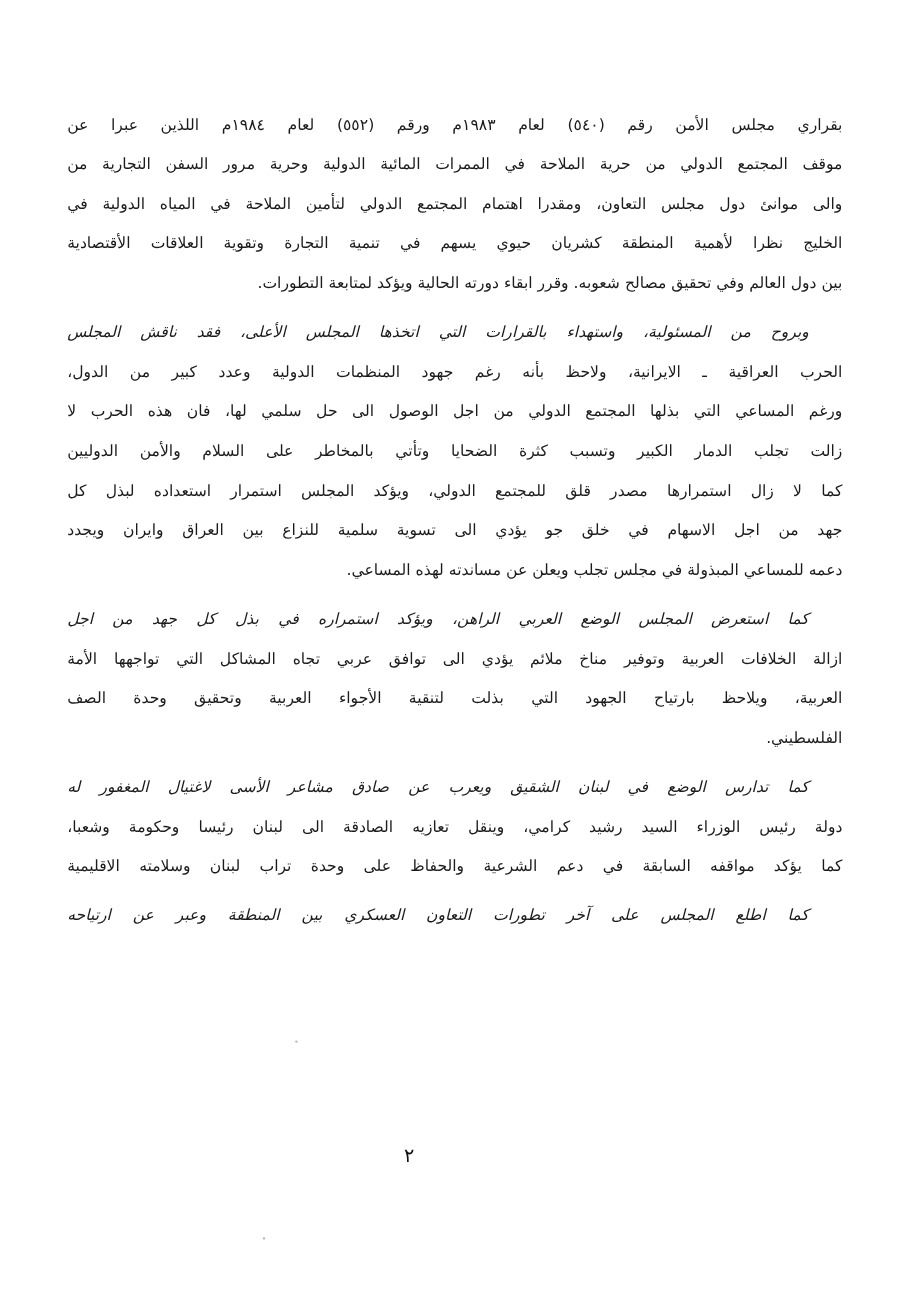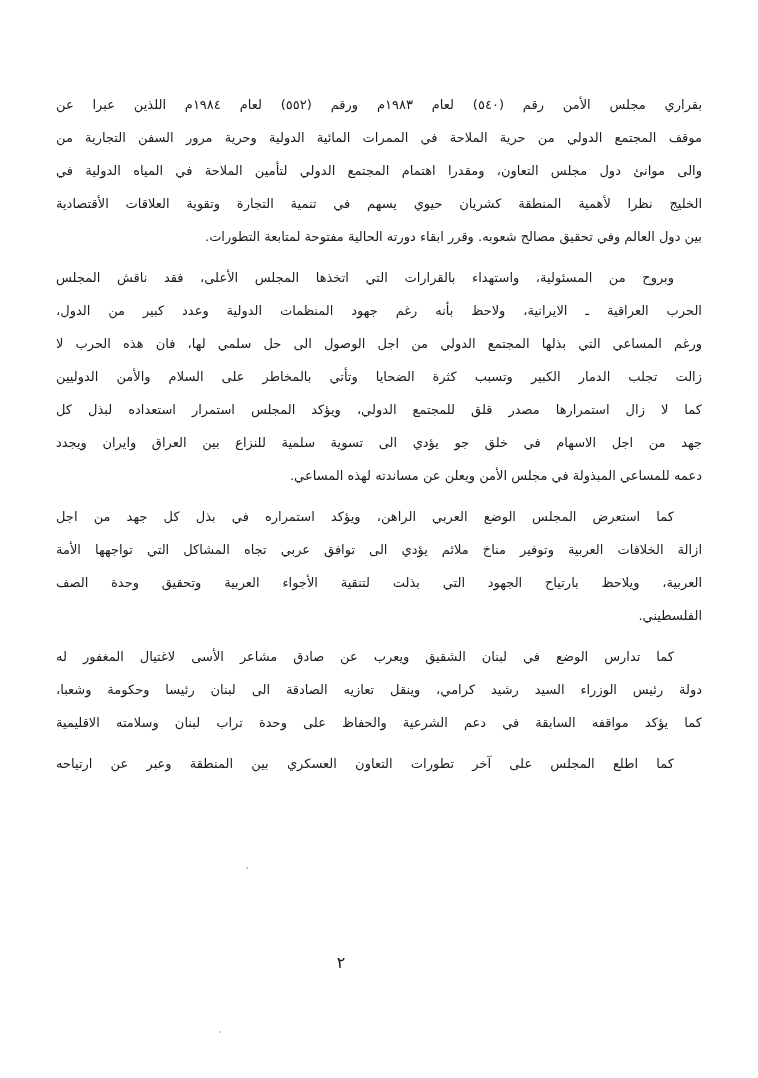--- a/index.html
+++ b/index.html
@@ -34,20 +34,21 @@
     text-align: justify;
     text-align-last: justify;
     white-space: normal;
     overflow: visible;
   }
   .line.last {
     text-align-last: right;
   }
   .paragraph.indent .line:first-child {
     padding-right: 28px;
+    font-style: italic;
   }
   .page-number {
     position: absolute;
     top: 948px;
     left: 329px;
     width: 24px;
     height: 30px;
     line-height: 30px;
     text-align: center;
     font-size: 16px;
@@ -66,30 +67,30 @@
 </head>
 <body>
 
 <div class="page">
   <div class="text-block">
       <div class="paragraph">
         <div class="line">بقراري مجلس الأمن رقم (٥٤٠) لعام ١٩٨٣م ورقم (٥٥٢) لعام ١٩٨٤م اللذين عبرا عن</div>
         <div class="line">موقف المجتمع الدولي من حرية الملاحة في الممرات المائية الدولية وحرية مرور السفن التجارية من</div>
         <div class="line">والى موانئ دول مجلس التعاون، ومقدرا اهتمام المجتمع الدولي لتأمين الملاحة في المياه الدولية في</div>
         <div class="line">الخليج نظرا لأهمية المنطقة كشريان حيوي يسهم في تنمية التجارة وتقوية العلاقات الأقتصادية</div>
-        <div class="line last">بين دول العالم وفي تحقيق مصالح شعوبه. وقرر ابقاء دورته الحالية مفتوحة لمتابعة التطورات.</div>
+        <div class="line last">بين دول العالم وفي تحقيق مصالح شعوبه. وقرر ابقاء دورته الحالية ويؤكد لمتابعة التطورات.</div>
       </div>
       <div class="paragraph indent">
         <div class="line">وبروح من المسئولية، واستهداء بالقرارات التي اتخذها المجلس الأعلى، فقد ناقش المجلس</div>
         <div class="line">الحرب العراقية ـ الايرانية، ولاحظ بأنه رغم جهود المنظمات الدولية وعدد كبير من الدول،</div>
         <div class="line">ورغم المساعي التي بذلها المجتمع الدولي من اجل الوصول الى حل سلمي لها، فان هذه الحرب لا</div>
         <div class="line">زالت تجلب الدمار الكبير وتسبب كثرة الضحايا وتأتي بالمخاطر على السلام والأمن الدوليين</div>
         <div class="line">كما لا زال استمرارها مصدر قلق للمجتمع الدولي، ويؤكد المجلس استمرار استعداده لبذل كل</div>
         <div class="line">جهد من اجل الاسهام في خلق جو يؤدي الى تسوية سلمية للنزاع بين العراق وايران ويجدد</div>
-        <div class="line last">دعمه للمساعي المبذولة في مجلس الأمن ويعلن عن مساندته لهذه المساعي.</div>
+        <div class="line last">دعمه للمساعي المبذولة في مجلس تجلب ويعلن عن مساندته لهذه المساعي.</div>
       </div>
       <div class="paragraph indent">
         <div class="line">كما استعرض المجلس الوضع العربي الراهن، ويؤكد استمراره في بذل كل جهد من اجل</div>
         <div class="line">ازالة الخلافات العربية وتوفير مناخ ملائم يؤدي الى توافق عربي تجاه المشاكل التي تواجهها الأمة</div>
         <div class="line">العربية، ويلاحظ بارتياح الجهود التي بذلت لتنقية الأجواء العربية وتحقيق وحدة الصف</div>
         <div class="line last">الفلسطيني.</div>
       </div>
       <div class="paragraph indent">
         <div class="line">كما تدارس الوضع في لبنان الشقيق ويعرب عن صادق مشاعر الأسى لاغتيال المغفور له</div>
         <div class="line">دولة رئيس الوزراء السيد رشيد كرامي، وينقل تعازيه الصادقة الى لبنان رئيسا وحكومة وشعبا،</div>

